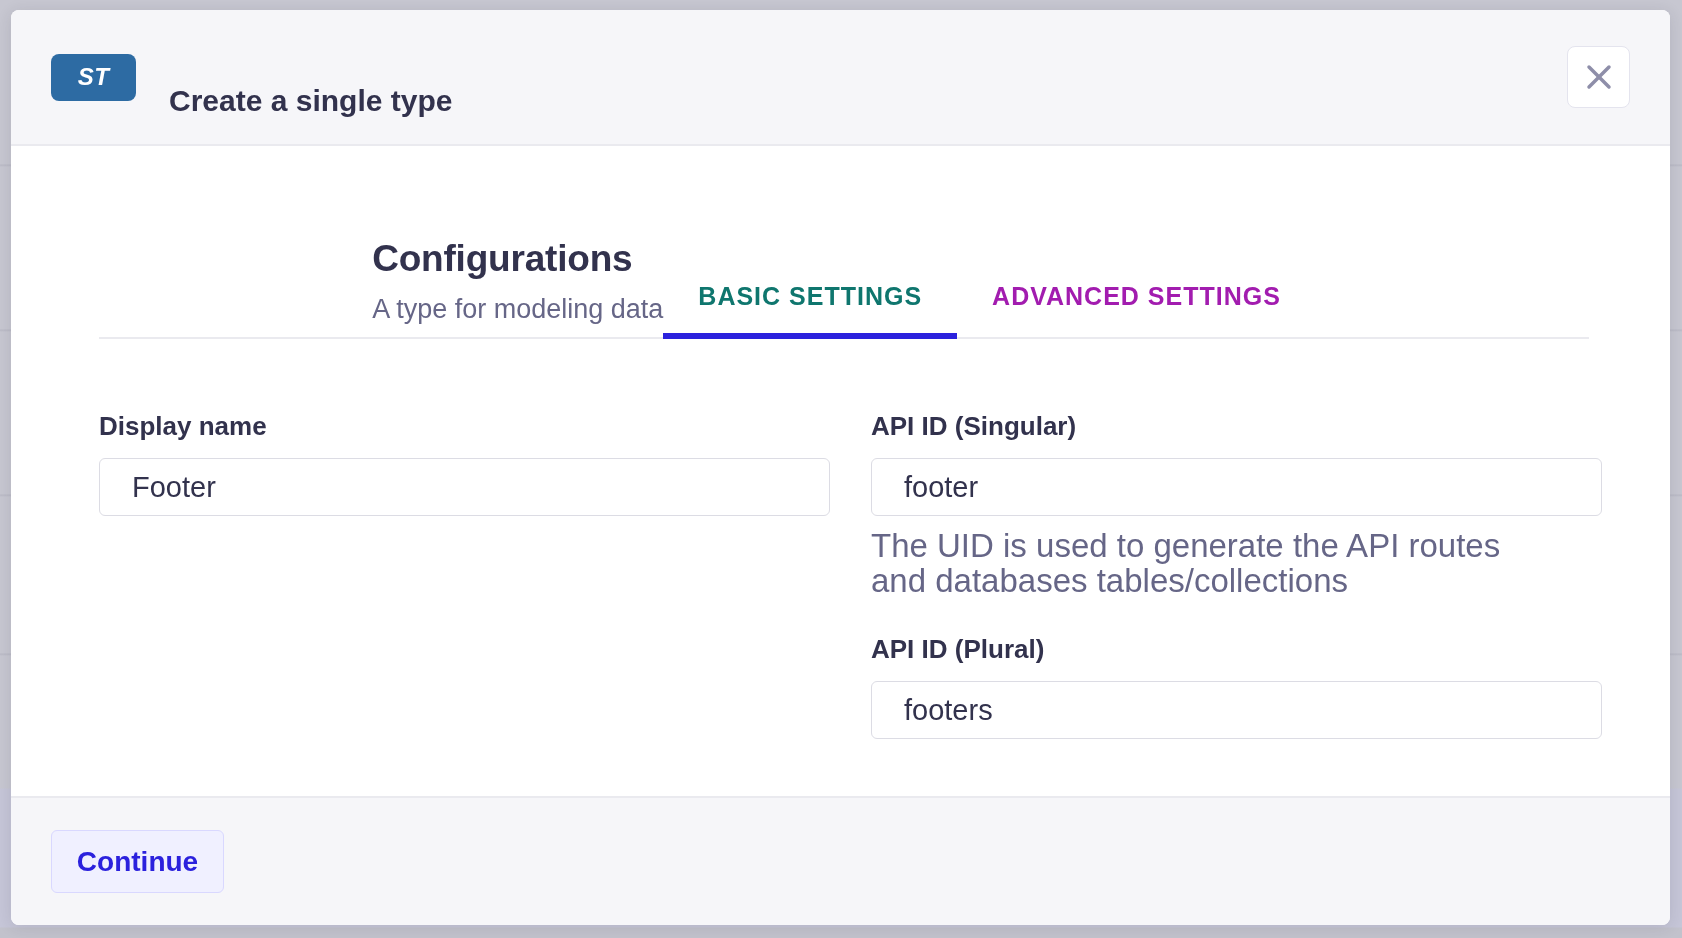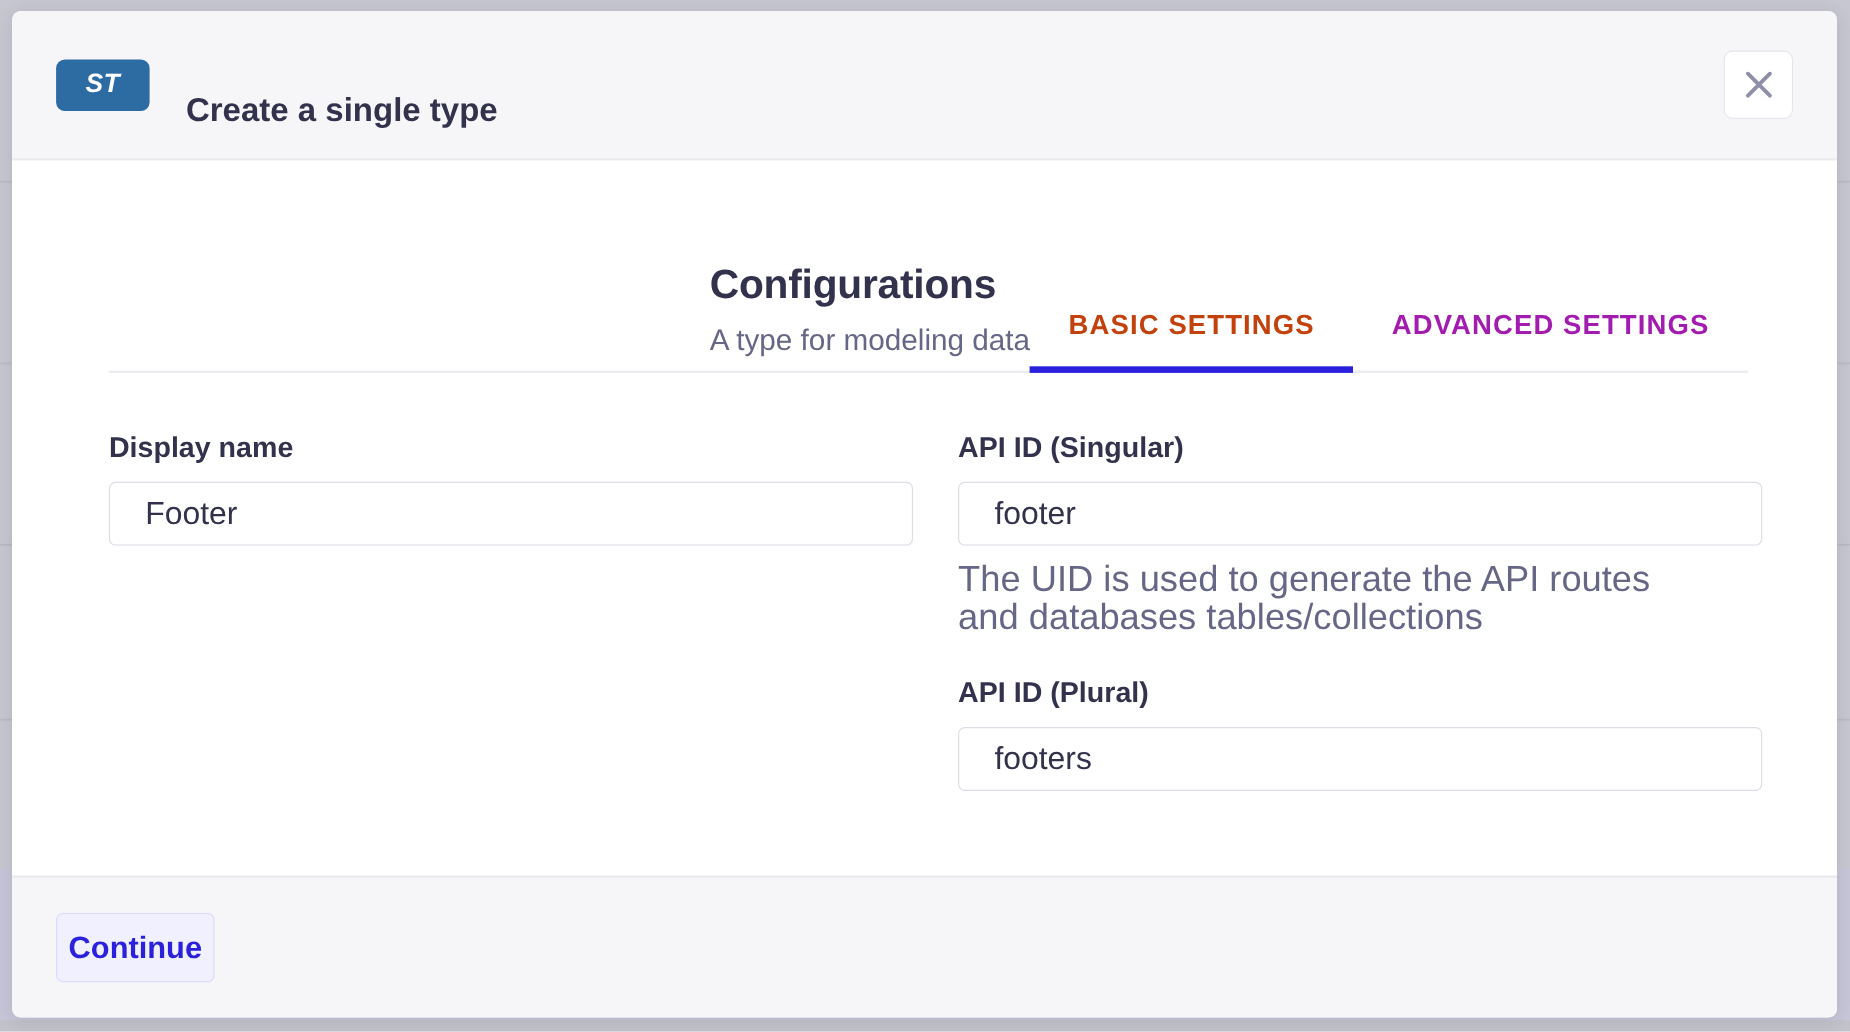--- a/index.html
+++ b/index.html
@@ -75,21 +75,21 @@
 
   
   .modal-body {
     flex: 1 1 auto;
     background: #ffffff;
     padding: 0 81px 0 88px;
   }
 
   .config-row {
     display: flex;
-    justify-content: flex-end;
+    justify-content: center;
     align-items: flex-end;
     padding-top: 92px;
     border-bottom: 2px solid #eaeaef;
   }
   .config-titles { padding-bottom: 12px; }
   .config-heading {
     font-size: 37px;
     font-weight: 700;
     color: #32324d;
     letter-spacing: -0.2px;
@@ -104,35 +104,35 @@
   .tab {
     padding: 0 35px 26px 35px;
     font-size: 25px;
     font-weight: 700;
     letter-spacing: 1px;
     color: #a21caf;
     position: relative;
     cursor: pointer;
     white-space: nowrap;
   }
-  .tab.active { color: #c2410c; }
+  .tab.active { color: #0f766e; }
   .tab.active::after {
     content: "";
     position: absolute;
     left: 0; right: 0; bottom: -2px;
     height: 6px;
     background: #2b21dd;
   }
 
   
   .form-grid {
     display: grid;
     grid-template-columns: 731px 731px;
     column-gap: 28px;
-    margin-top: 52px;
+    margin-top: 72px;
     gap: 41px;
   }
   .field-label {
     display: block;
     font-size: 26px;
     font-weight: 700;
     color: #32324d;
     margin-bottom: 16px;
   }
   .text-input {
@@ -173,21 +173,21 @@
     border-radius: 6px;
     cursor: pointer;
   }
   .btn-cancel {
     width: 146px; height: 62px;
     background: #ffffff;
     border: 1px solid #dcdce4;
     color: #32324d;
   }
   .btn-continue {
-    width: 144px; height: 63px;
+    width: 173px; height: 63px;
     background: #f0f0ff;
     border: 1px solid #d9d8ff;
     color: #2b21dd;
   }
 </style>
 </head>
 <body>
 
 <div class="backdrop"></div>
 

